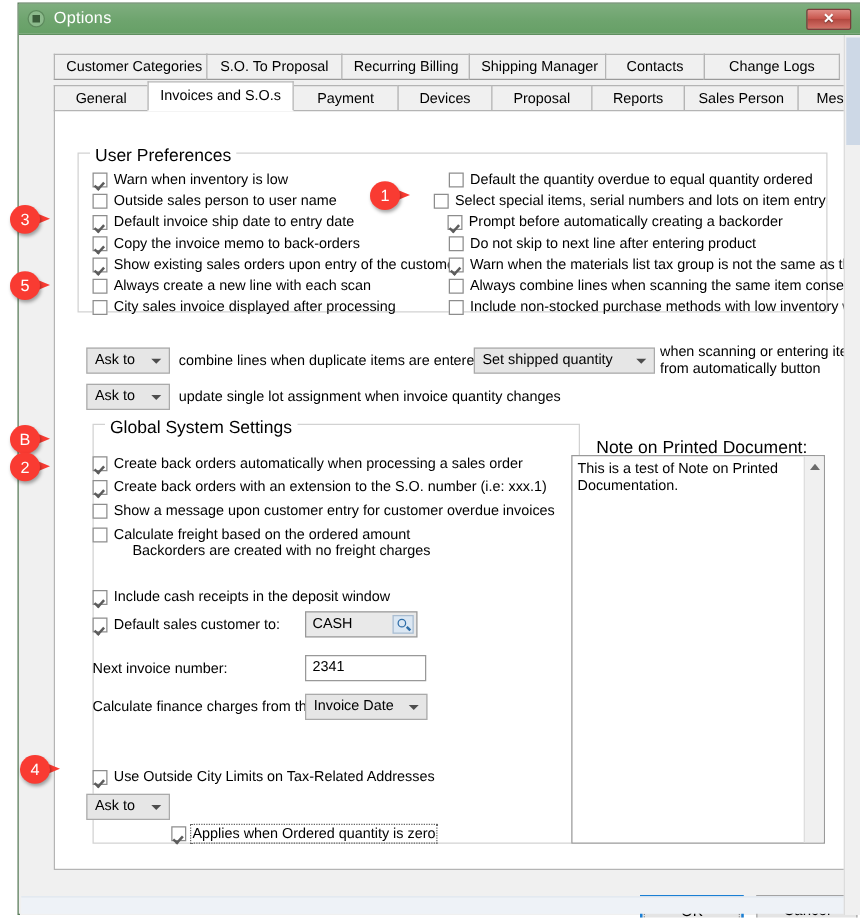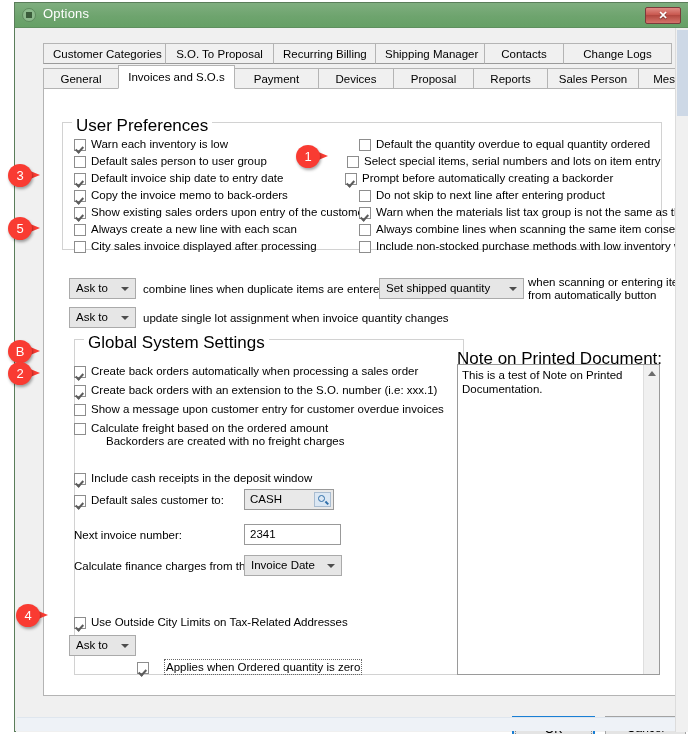--- a/index.html
+++ b/index.html
@@ -160,21 +160,21 @@
   .groupbox {
     position: absolute;
     border: 1px solid #d2d2d2;
     box-sizing: border-box;
   }
   .group-title {
     position: absolute;
     top: -7px; left: 9px;
     background: #ffffff;
     padding: 0 4px;
-    font-size: 17px;
+    font-size: 14px;
     color: #000;
     white-space: nowrap;
   }
 
   
   .cb {
     position: absolute;
     white-space: nowrap;
     font-size: 11.5px;
     line-height: 13px;
@@ -196,21 +196,20 @@
     left: 2px; top: 5px;
     width: 3px; height: 6px;
     border: solid #5c5c5c;
     border-width: 0 2px 2px 0;
     transform: rotate(42deg);
   }
   .cb .lbl { vertical-align: 1px; }
   .cb.focused .lbl {
     outline: 1px dotted #666;
     outline-offset: 1px;
-    margin-left: 12px;
   }
 
   .plaintext {
     position: absolute;
     white-space: nowrap;
     font-size: 11.5px;
     line-height: 13px;
   }
 
   
@@ -283,22 +282,23 @@
     position: absolute;
     left: 10px; top: 9px;
     width: 4px; height: 1.5px;
     background: #2f6ea8;
     transform: rotate(45deg);
   }
 
   
   #note-label {
     position: absolute;
-    font-size: 17px;
-    white-space: nowrap;
+    font-size: 14px;
+    white-space: nowrap;
+    margin-left: 20px;
   }
   #note-box {
     position: absolute;
     background: #ffffff;
     border: 1px solid #9a9a9a;
     box-sizing: border-box;
     overflow: hidden;
   }
   #note-text {
     position: absolute;
@@ -414,32 +414,32 @@
       <div class="tab-row" id="tab-row-1"><div class="tab" style="width: 123px;">Customer Categories</div><div class="tab" style="width: 109px;">S.O. To Proposal</div><div class="tab" style="width: 103px;">Recurring Billing</div><div class="tab" style="width: 110px;">Shipping Manager</div><div class="tab" style="width: 80px;">Contacts</div><div class="tab" style="width: 109px;">Change Logs</div></div>
       <div class="tab-row" id="tab-row-2"><div class="tab" style="width: 76px;">General</div><div class="tab active" style="width: 117px;">Invoices and S.O.s</div><div class="tab" style="width: 85px;">Payment</div><div class="tab" style="width: 76px;">Devices</div><div class="tab" style="width: 81px;">Proposal</div><div class="tab" style="width: 75px;">Reports</div><div class="tab" style="width: 92px;">Sales Person</div><div class="tab" style="width: 83px;">Messages</div></div>
     </div>
 
     <div id="tab-page">
 
       <div class="groupbox" style="left:18px; top:33px; width:600px; height:128px;">
         <div class="group-title">User Preferences</div>
       </div>
       <div id="up-left">
-          <div class="cb checked" style="left: 30px; top: 49px;"><span class="box"></span><span class="lbl">Warn each inventory is low</span></div>
-          <div class="cb" style="left: 30px; top: 66px;"><span class="box"></span><span class="lbl">Default sales person to user group</span></div>
+          <div class="cb checked" style="left: 30px; top: 49px;"><span class="box"></span><span class="lbl">Warn when inventory is low</span></div>
+          <div class="cb" style="left: 30px; top: 66px;"><span class="box"></span><span class="lbl">Outside sales person to user name</span></div>
           <div class="cb checked" style="left: 30px; top: 83px;"><span class="box"></span><span class="lbl">Default invoice ship date to entry date</span></div>
           <div class="cb checked" style="left: 30px; top: 100px;"><span class="box"></span><span class="lbl">Copy the invoice memo to back-orders</span></div>
           <div class="cb checked" style="left: 30px; top: 117px;"><span class="box"></span><span class="lbl">Show existing sales orders upon entry of the customer</span></div>
           <div class="cb" style="left: 30px; top: 134px;"><span class="box"></span><span class="lbl">Always create a new line with each scan</span></div>
           <div class="cb" style="left: 30px; top: 151px;"><span class="box"></span><span class="lbl">City sales invoice displayed after processing</span></div>
         </div>
       <div id="up-right">
           <div class="cb" style="left: 315px; top: 49px;"><span class="box"></span><span class="lbl">Default the quantity overdue to equal quantity ordered</span></div>
           <div class="cb" style="left: 303px; top: 66px;"><span class="box"></span><span class="lbl">Select special items, serial numbers and lots on item entry</span></div>
-          <div class="cb checked" style="left: 301px; top: 83px;"><span class="box"></span><span class="lbl">Prompt before automatically creating a backorder</span></div>
+          <div class="cb checked" style="left: 314px; top: 83px;"><span class="box"></span><span class="lbl">Prompt before automatically creating a backorder</span></div>
           <div class="cb" style="left: 315px; top: 100px;"><span class="box"></span><span class="lbl">Do not skip to next line after entering product</span></div>
           <div class="cb checked" style="left: 315px; top: 117px;"><span class="box"></span><span class="lbl">Warn when the materials list tax group is not the same as the header</span></div>
           <div class="cb" style="left: 315px; top: 134px;"><span class="box"></span><span class="lbl">Always combine lines when scanning the same item consecutively</span></div>
           <div class="cb" style="left: 315px; top: 151px;"><span class="box"></span><span class="lbl">Include non-stocked purchase methods with low inventory warning</span></div>
         </div>
 
       <div class="combo" style="left:25px; top:189px; width:67px;">
         <span class="val">Ask to</span>
         <span class="arrow"></span>
       </div>

